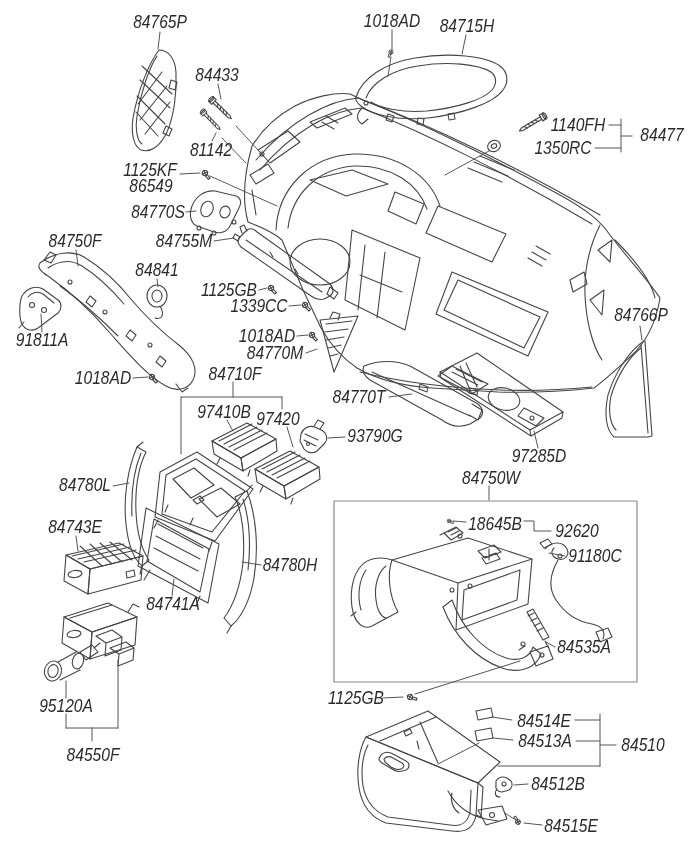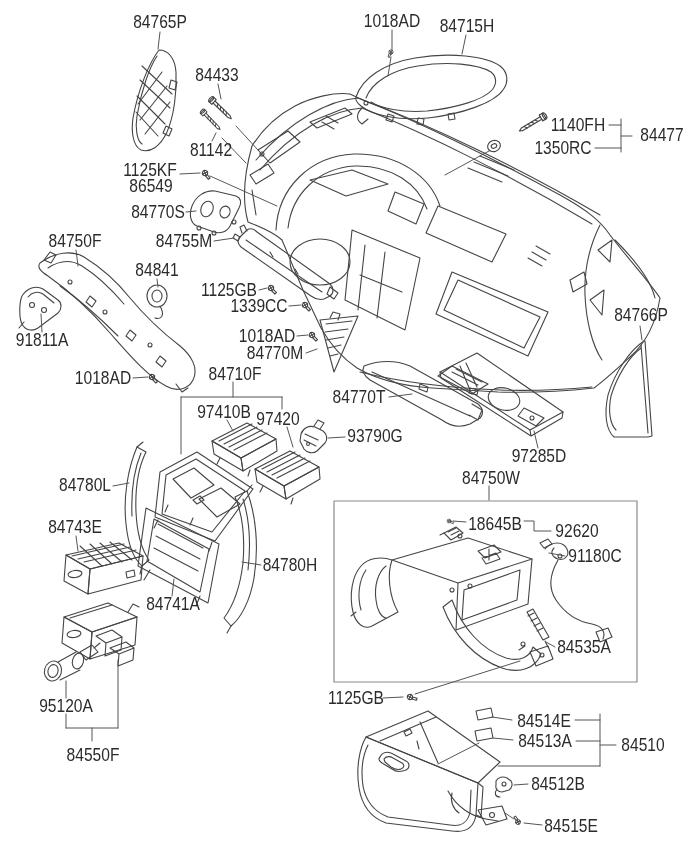--- a/index.html
+++ b/index.html
@@ -1,17 +1,17 @@
 <!DOCTYPE html>
 <html style="--line: #454545; --leader: #555555; --label: #2b2b2b; --box-border: #8a8a8a; --bg: #ffffff;"><head>
 <meta charset="utf-8">
 <style>
   html,body{margin:0;padding:0;background:#fff;}
   .canvas{position:relative;width:700px;height:848px;background:var(--bg,#fff);overflow:hidden;
-          font-family:"Liberation Sans",sans-serif;}
+          font-family:"Liberation Sans",sans-serif;font-style:italic;}
   .canvas svg{position:absolute;left:0;top:0;color:var(--line,#454545);}
   #labels-layer{position:absolute;left:0;top:0;width:100%;height:100%;}
   .part-label{position:absolute;font-size:19px;font-weight:400;color:var(--label,#2b2b2b);
               white-space:nowrap;transform:translate(-50%,-50%) scaleX(0.82);letter-spacing:0;}
 </style>
 </head>
 <body>
 
 <div class="canvas">
 

